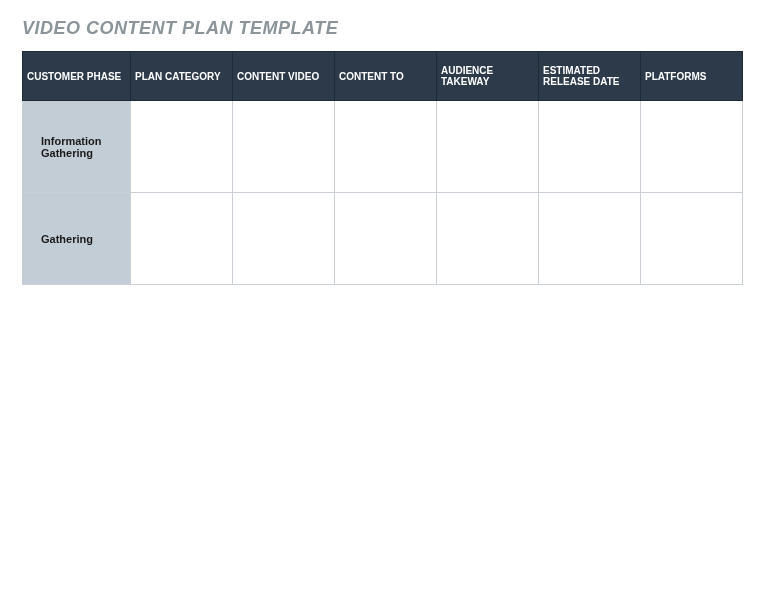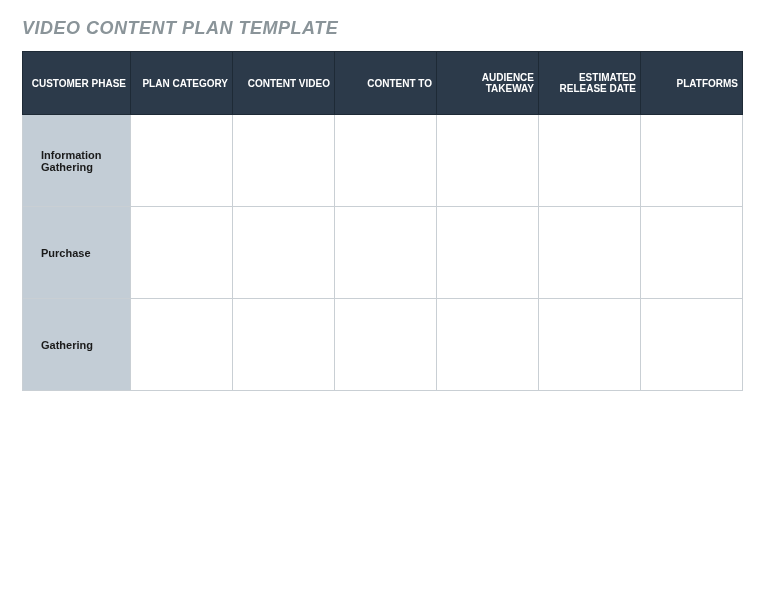--- a/index.html
+++ b/index.html
@@ -25,22 +25,22 @@
     .plan-table {
       border-collapse: collapse;
       width: 720px;
       table-layout: fixed;
     }
     .plan-table th {
       background: #2c3a4a;
       color: #ffffff;
       font-size: 10px;
       font-weight: bold;
-      text-align: right;
-      padding: 20px 4px;
+      text-align: left;
+      padding: 13px 4px;
       border: 1px solid #1e2a36;
       height: 36px;
       vertical-align: middle;
     }
     .plan-table td {
       border: 1px solid #c9cfd4;
       height: 92px;
       padding: 6px 6px;
       vertical-align: middle;
       font-size: 11px;
@@ -87,29 +87,20 @@
     <tr>
       <td class="row-label">Information Gathering</td>
       <td></td>
       <td></td>
       <td></td>
       <td></td>
       <td></td>
       <td></td>
     </tr>
     <tr>
-      <td class="row-label">Purchase</td>
-      <td></td>
-      <td></td>
-      <td></td>
-      <td></td>
-      <td></td>
-      <td></td>
-    </tr>
-    <tr>
       <td class="row-label">Gathering</td>
       <td></td>
       <td></td>
       <td></td>
       <td></td>
       <td></td>
       <td></td>
     </tr>
   </tbody>
 </table>

